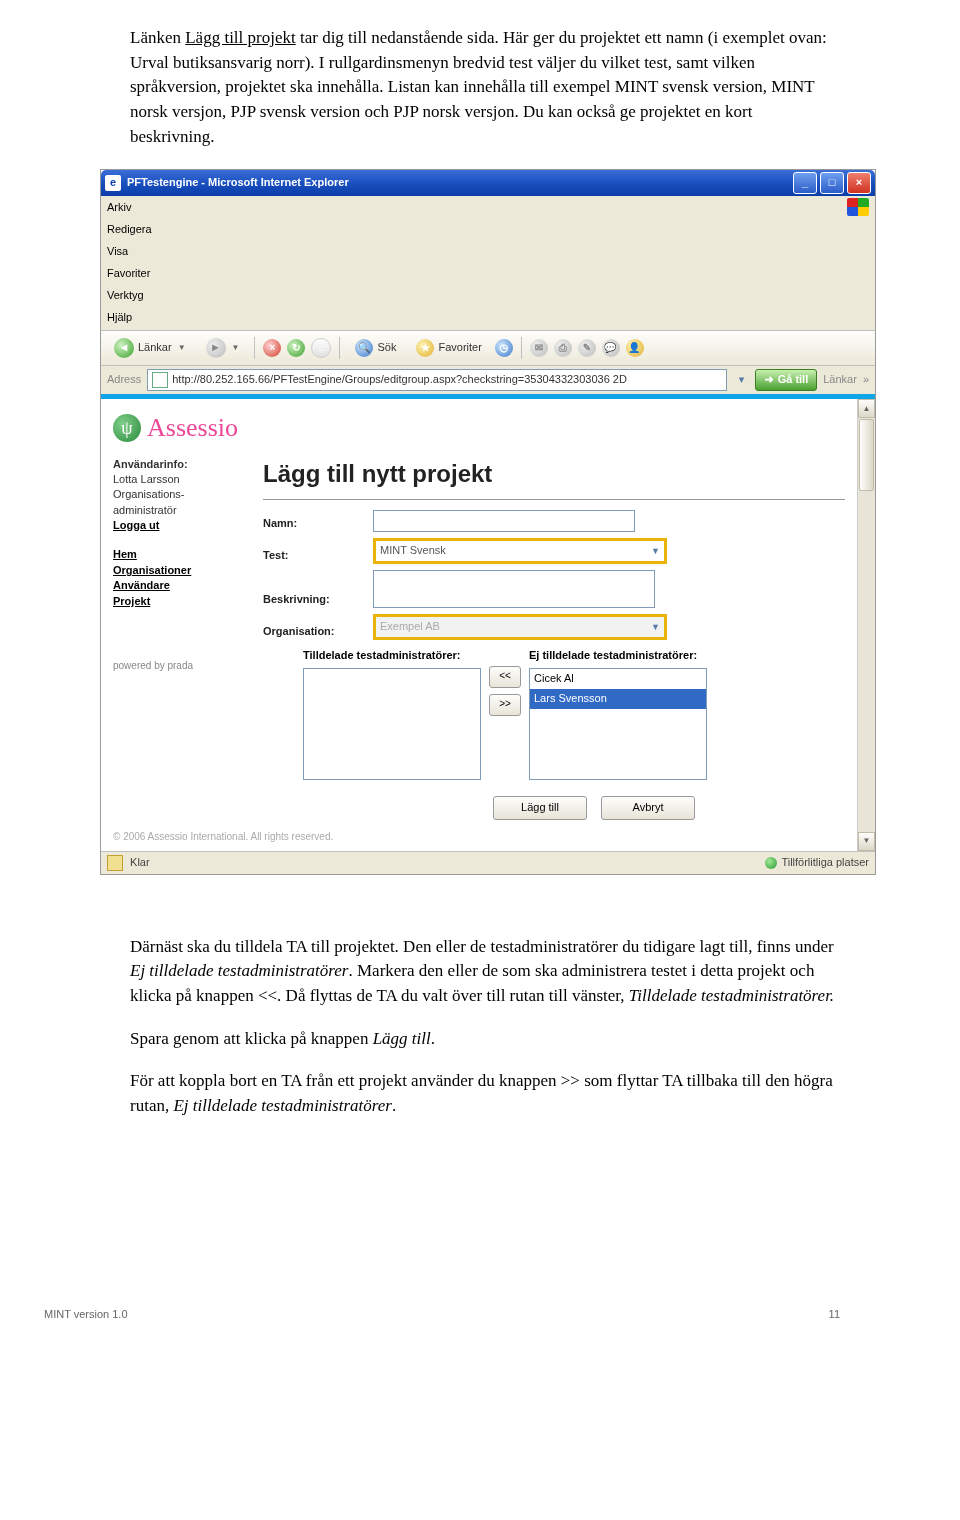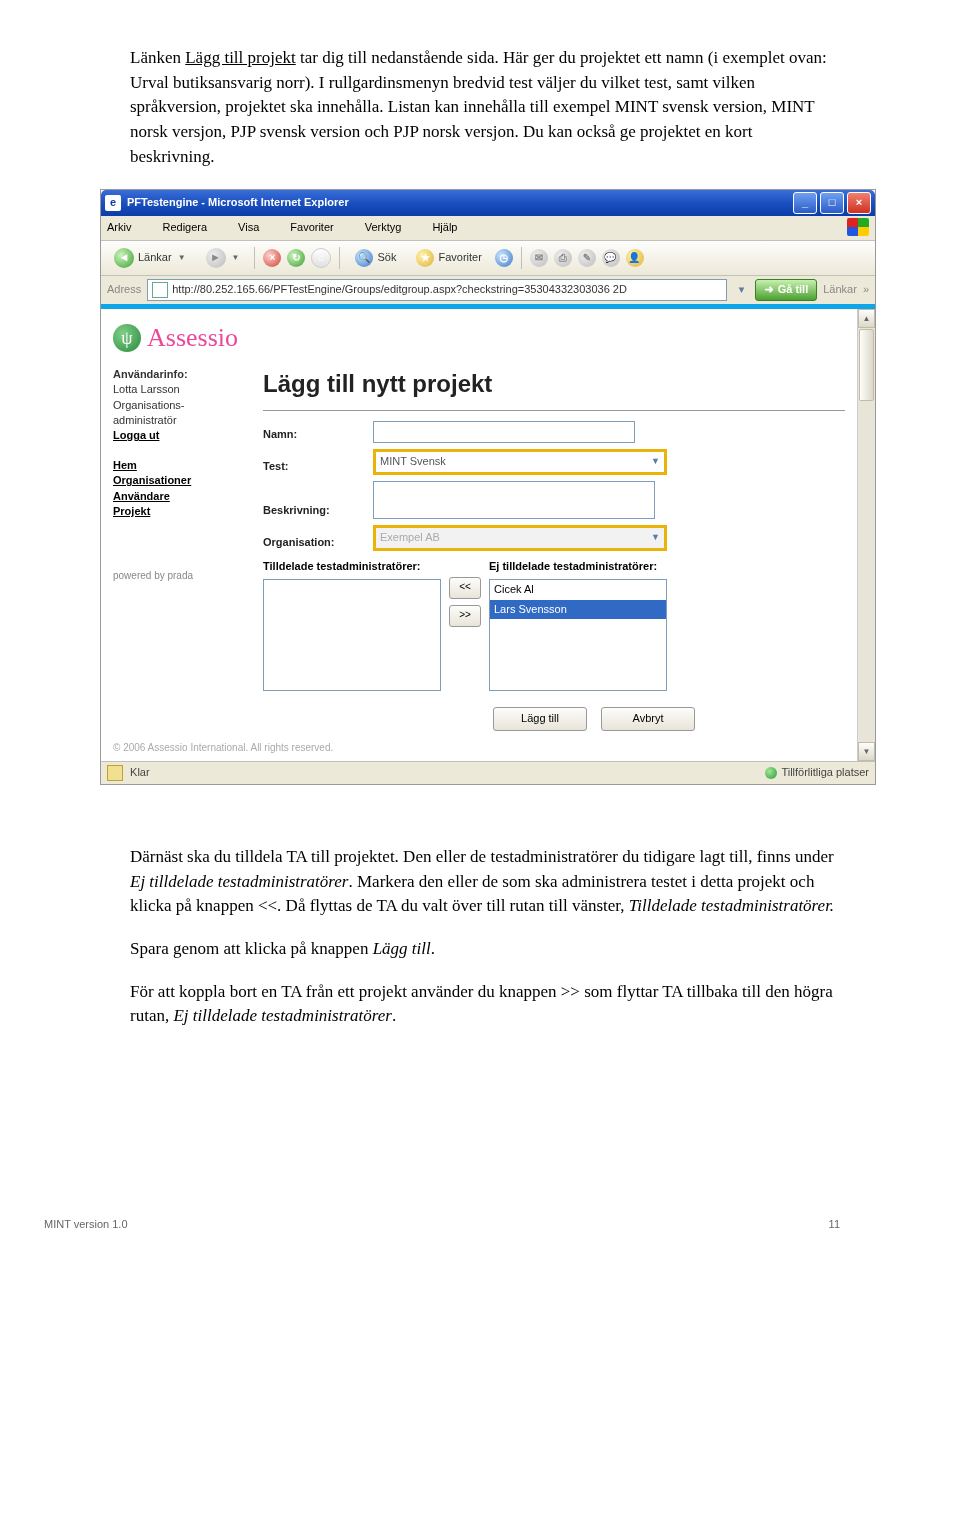--- a/index.html
+++ b/index.html
@@ -8,21 +8,21 @@
     font-size:17px;
     line-height:1.45;
     color:#000;
     background:#fff;
     width:960px;
   }
   .page{
     padding:26px 120px 30px 130px;
   }
   p{margin:0 0 18px 0;}
-  .intro{margin-bottom:10px;margin-top:20px;}
+  .intro{margin-bottom:10px;}
   .italic{font-style:italic;}
   .underline{text-decoration:underline;}
   .screenshot{
     margin:20px 0 60px -30px;
     width:774px;
     border:1px solid #999;
     font-family:Tahoma,Arial,sans-serif;
     font-size:11px;
     background:#fff;
   }
@@ -48,22 +48,23 @@
     background:linear-gradient(#6fa0f0,#2a5cc8);
     display:flex;align-items:center;justify-content:center;color:#fff;font-weight:bold;font-size:11px;
   }
   .winbtn.close{background:linear-gradient(#f08070,#d03020);}
   
   .menubar{
     background:#ece9d8;
     border-bottom:1px solid #c0c0c0;
     padding:4px 6px;
     display:flex;
-    gap:31px;
+    gap:6px;
     position:relative;
+    flex-direction:column;
   }
   .menubar .winlogo{
     position:absolute;right:6px;top:2px;width:22px;height:18px;
     background:
       linear-gradient(90deg,#d22 0 50%,#2a2 50% 100%) top/100% 50% no-repeat,
       linear-gradient(90deg,#25d 0 50%,#fc0 50% 100%) bottom/100% 50% no-repeat;
     border-radius:2px;
   }
   
   .toolbar{
@@ -150,21 +151,21 @@
   .finput{
     width:260px;height:20px;border:1px solid #7f9db9;background:#fff;
   }
   .fselect{
     width:280px;height:20px;border:3px solid #eab308;background:#fff;
     display:flex;align-items:center;padding:0 4px;color:#555;justify-content:space-between;
   }
   .fselect.dis{background:#f2f2f2;color:#aaa;}
   .fselect .selarr{color:#5a7aa8;font-size:9px;}
   .ftextarea{width:280px;height:36px;border:1px solid #7f9db9;background:#fff;}
-  .twocol{display:flex;gap:8px;margin-top:8px;align-items:flex-start;}
+  .twocol{display:flex;gap:8px;margin-top:8px;align-items:flex-start;margin-left:40px;}
   .listbox{
     width:176px;height:110px;border:1px solid #7f9db9;background:#fff;font-size:11px;
   }
   .listbox .li{padding:2px 4px;}
   .listbox .li.sel{background:#316ac5;color:#fff;}
   .movebtns{display:flex;flex-direction:column;gap:6px;margin-top:18px;}
   .movebtn{
     width:30px;height:20px;border:1px solid #999;background:linear-gradient(#fdfdfb,#e8e4d8);
     border-radius:3px;font-size:10px;text-align:center;line-height:18px;
   }

